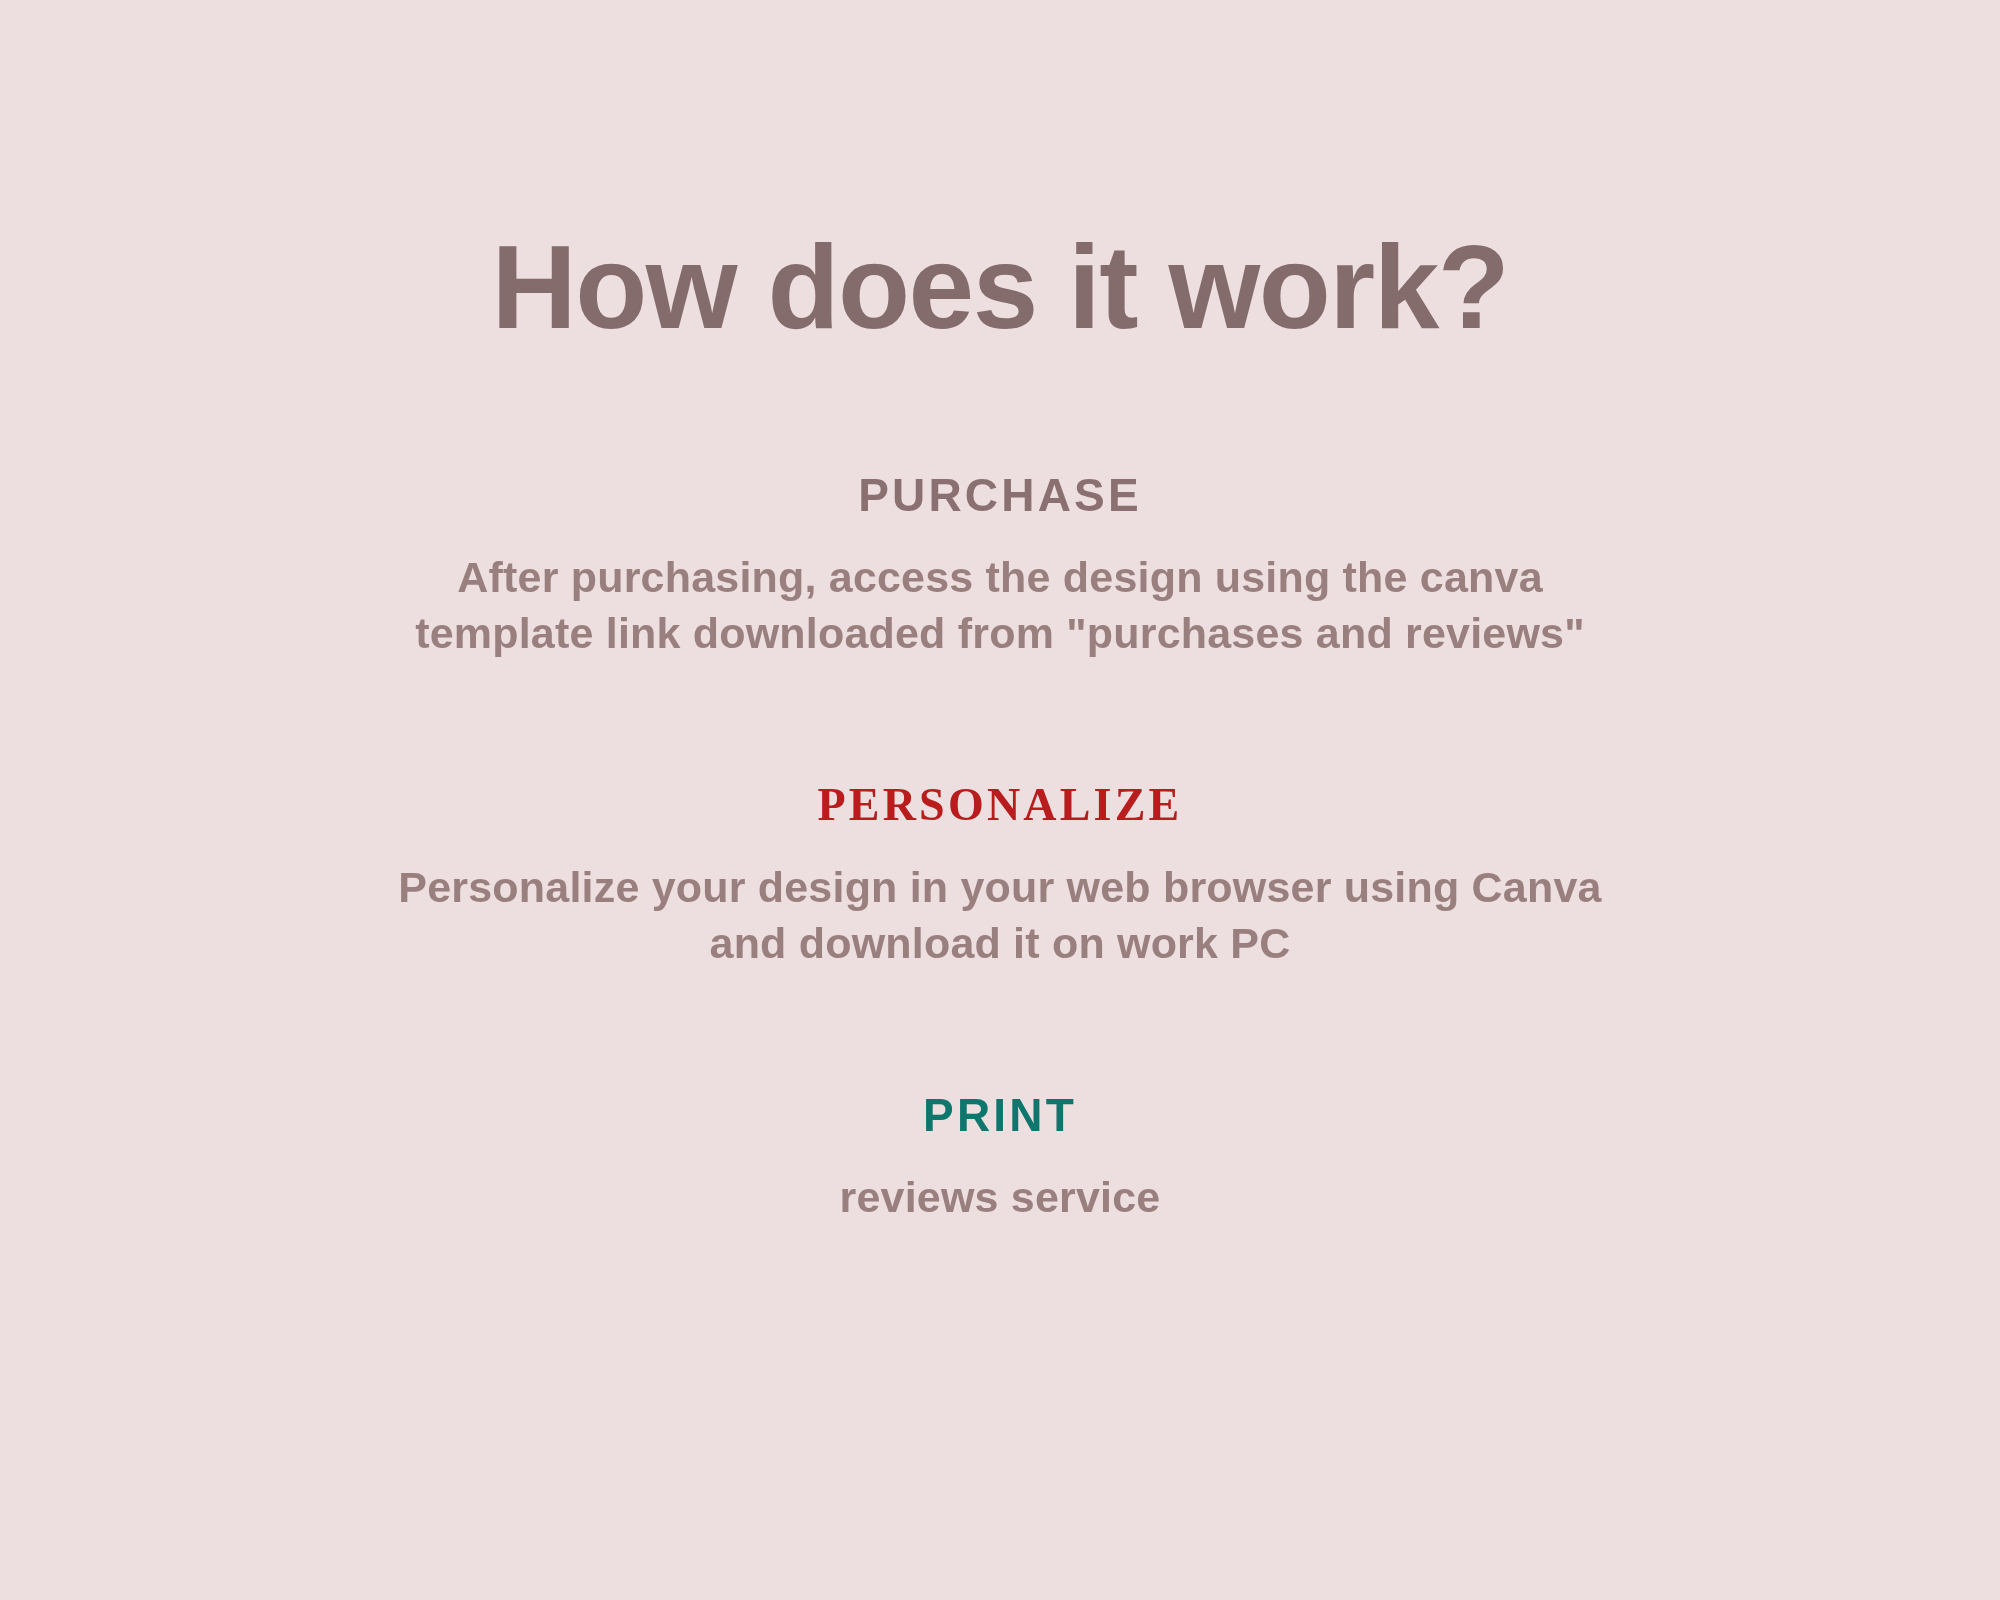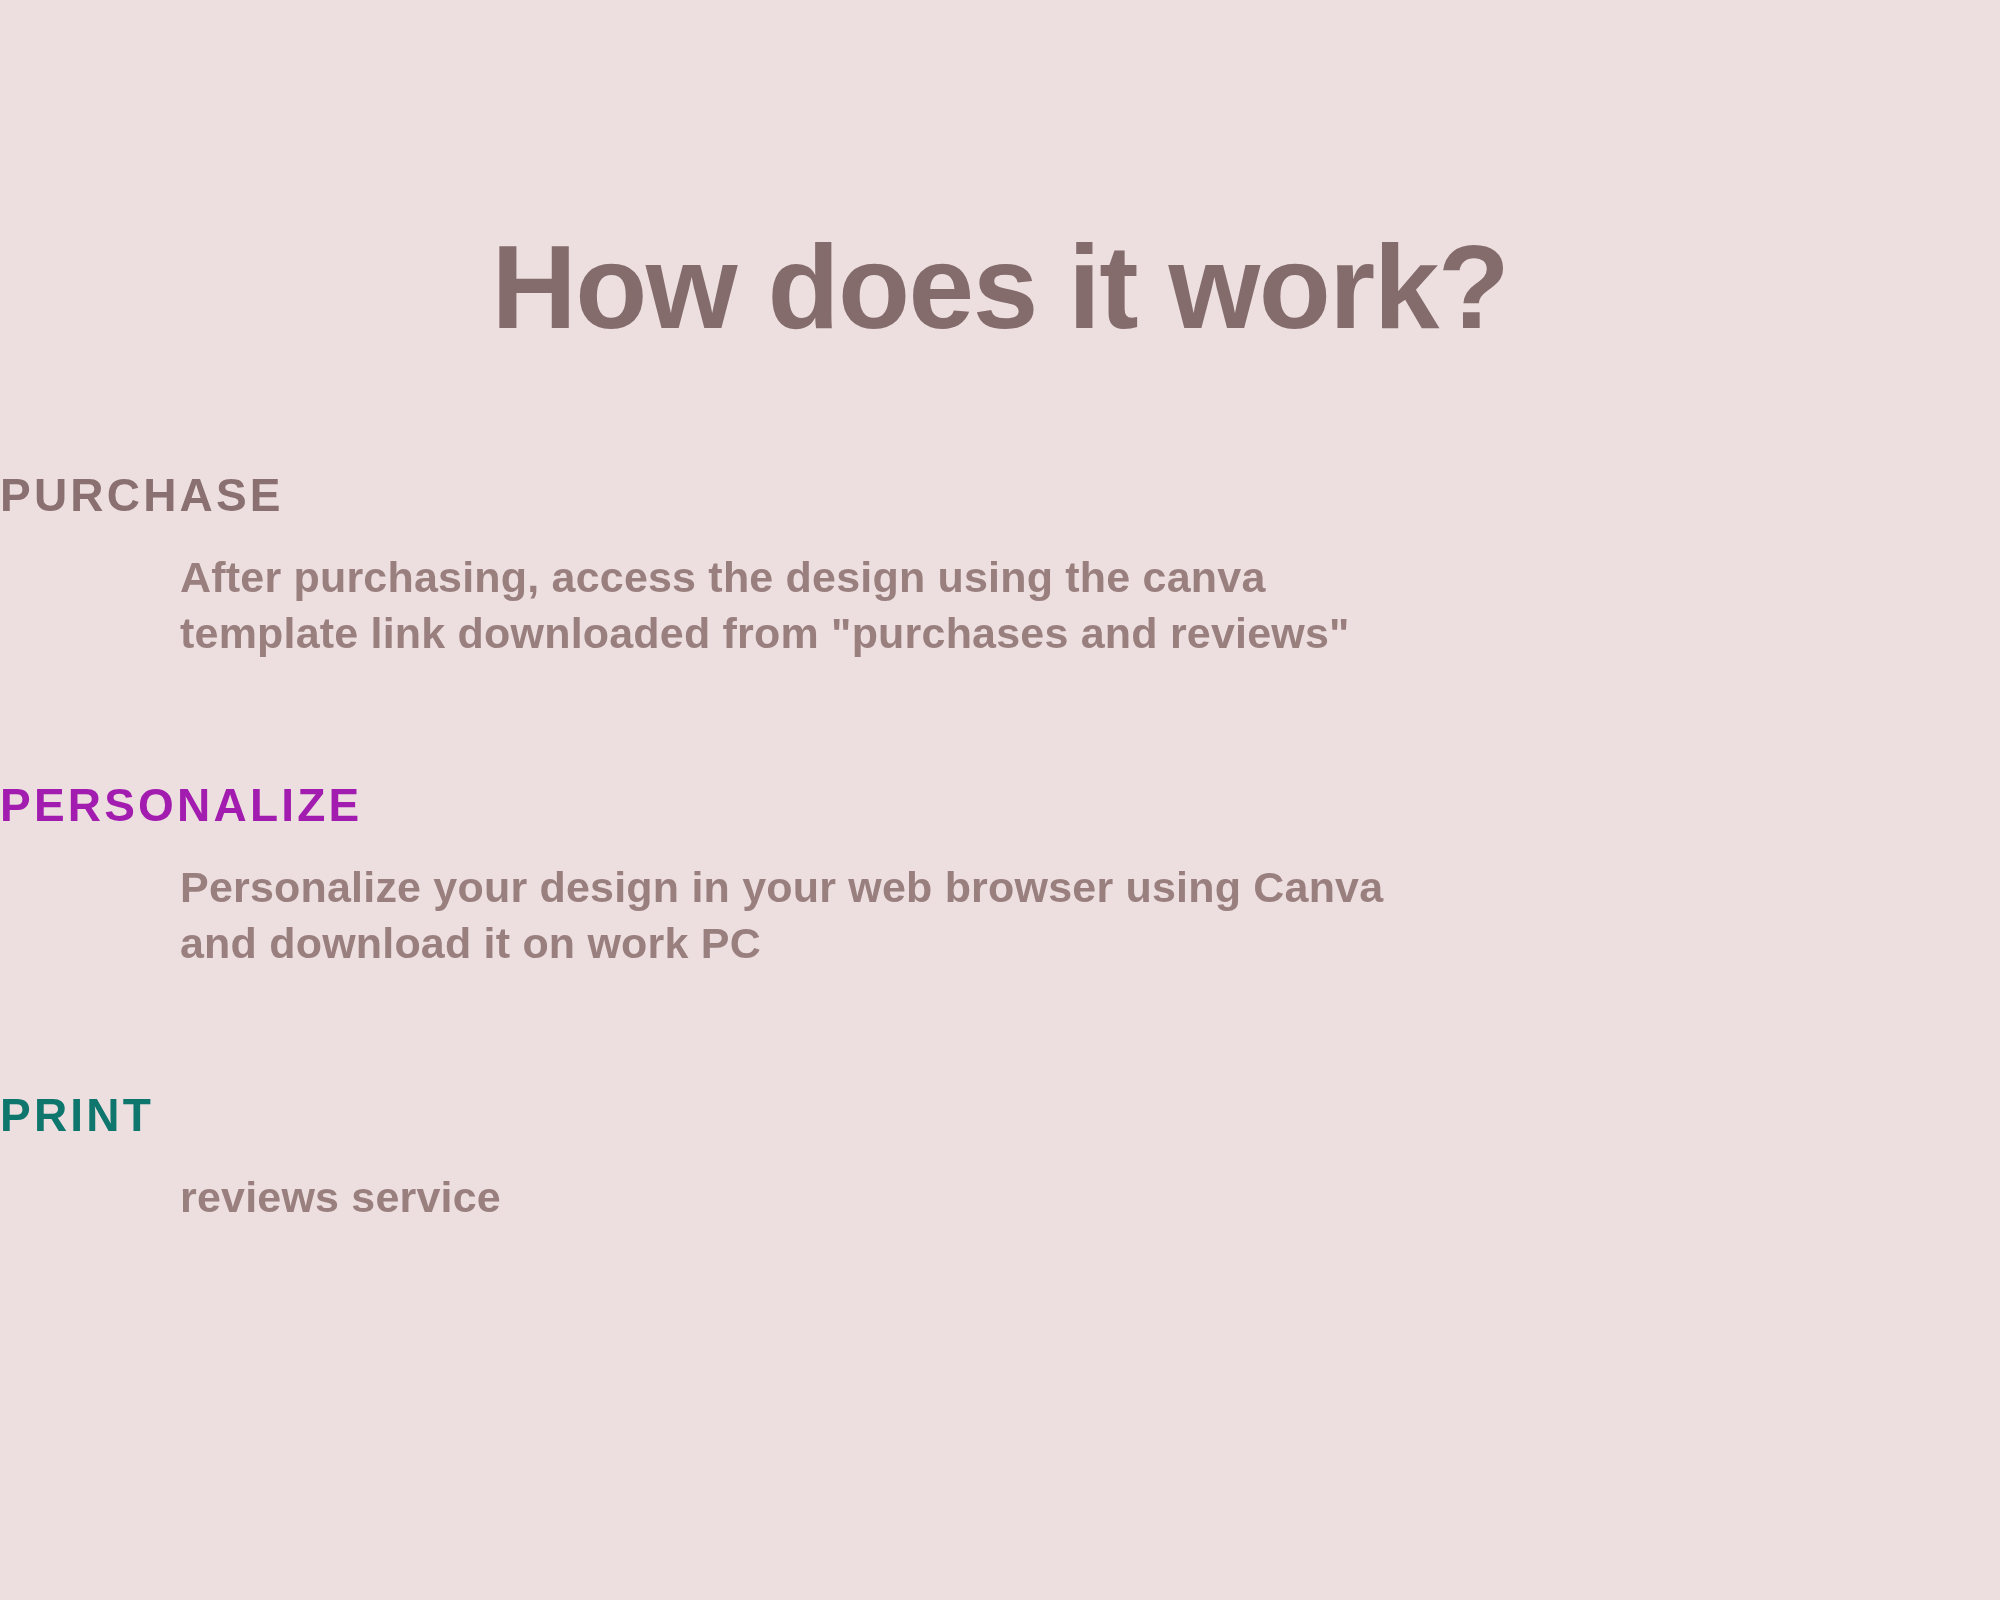--- a/index.html
+++ b/index.html
@@ -41,21 +41,21 @@
 
   
   .sections {
     position: absolute;
     top: 470px;
     left: 0;
     width: 2000px;
   }
   .section {
     width: 100%;
-    text-align: left;
+    text-align: center;
   }
   .section + .section {
     margin-top: 118px;
   }
   .section-heading {
     font-size: 46px;
     font-weight: 700;
     letter-spacing: 3.2px;
     color: #8A7070;
     line-height: 1.1;
@@ -87,21 +87,21 @@
 
     <div class="section">
       <div class="section-heading" style="color: rgb(138, 112, 112);">PURCHASE</div>
       <div class="section-body" style="color: rgb(154, 127, 127);">
         <span class="line">After purchasing, access the design using the canva</span>
         <span class="line">template link downloaded from "purchases and reviews"</span>
       </div>
     </div>
 
     <div class="section">
-      <div class="section-heading" style="color: #a21caf;">PERSONALIZE</div>
+      <div class="section-heading" style="color: #b91c1c; font-family: Liberation Serif, serif;">PERSONALIZE</div>
       <div class="section-body" style="color: rgb(154, 127, 127);">
         <span class="line">Personalize your design in your web browser using Canva</span>
         <span class="line">and download it on work PC</span>
       </div>
     </div>
 
     <div class="section">
       <div class="section-heading" style="color: #0f766e;">PRINT</div>
       <div class="section-body" style="color: rgb(154, 127, 127);">
         <span class="line">reviews service</span>

